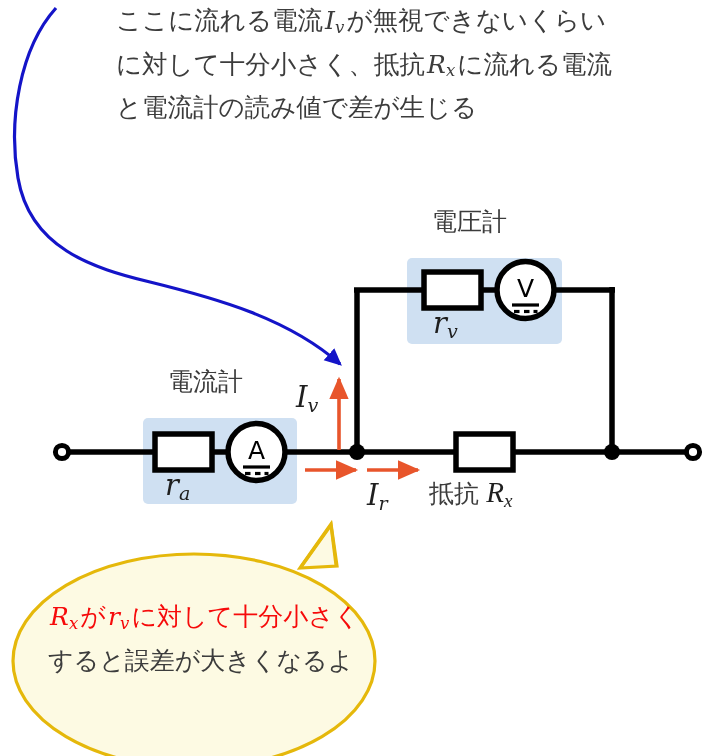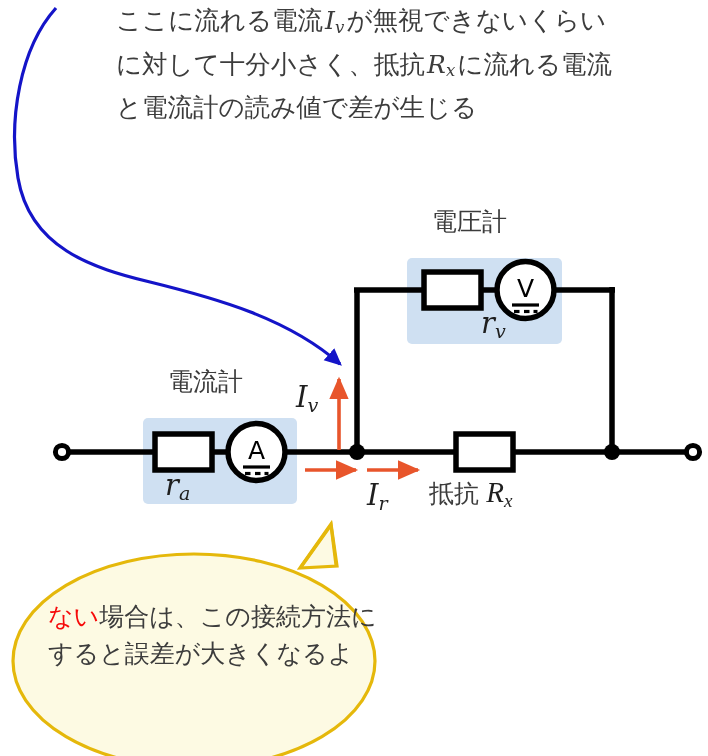--- a/index.html
+++ b/index.html
@@ -212,30 +212,30 @@
   </svg>
 
   <div class="top-note">
     <span class="ln"><span>ここに流れる電流</span><span class="mv"><span>I</span><span class="sub">v</span></span><span>が無視できないくらい</span></span>
     <span class="ln"><span>に対して十分小さく、抵抗</span><span class="mv"><span>R</span><span class="sub">x</span></span><span>に流れる電流</span></span>
     <span class="ln">と電流計の読み値で差が生じる</span>
   </div>
 
   <div class="lbl lbl-meter" style="left:432px; top:209px;text-align:right;">電圧計</div>
 
-  <div class="lbl lbl-math" style="left:433px; top:309px;margin-left:48px;"><span>r</span><span class="sub">v</span></div>
+  <div class="lbl lbl-math" style="left:433px; top:309px;"><span>r</span><span class="sub">v</span></div>
 
   <div class="lbl lbl-meter" style="left:168px; top:369px;">電流計</div>
 
   <div class="lbl lbl-math" style="left:165px; top:471px;"><span>r</span><span class="sub">a</span></div>
 
   <div class="lbl lbl-cur" style="left:296px; top:383px;"><span>I</span><span class="sub">v</span></div>
 
   <div class="lbl lbl-cur" style="left:367px; top:481px;"><span>I</span><span class="sub">r</span></div>
 
   <div class="lbl lbl-res" style="left:429px; top:478px;"><span>抵抗</span><span class="mv2"> <span>R</span><span class="sub">x</span></span></div>
 
   <div class="bubble-text">
-    <span class="ln"><span class="red">ない</span><span>場合は、この接続方法に</span></span>
+    <span class="ln"><span class="mv red"><span>R</span><span class="sub">x</span></span><span class="red">が</span><span class="mv red"><span>r</span><span class="sub">v</span></span><span class="red">に対して十分小さく</span></span>
     <span class="ln">すると誤差が大きくなるよ</span>
   </div>
 
 </div>
 
 </body></html>

